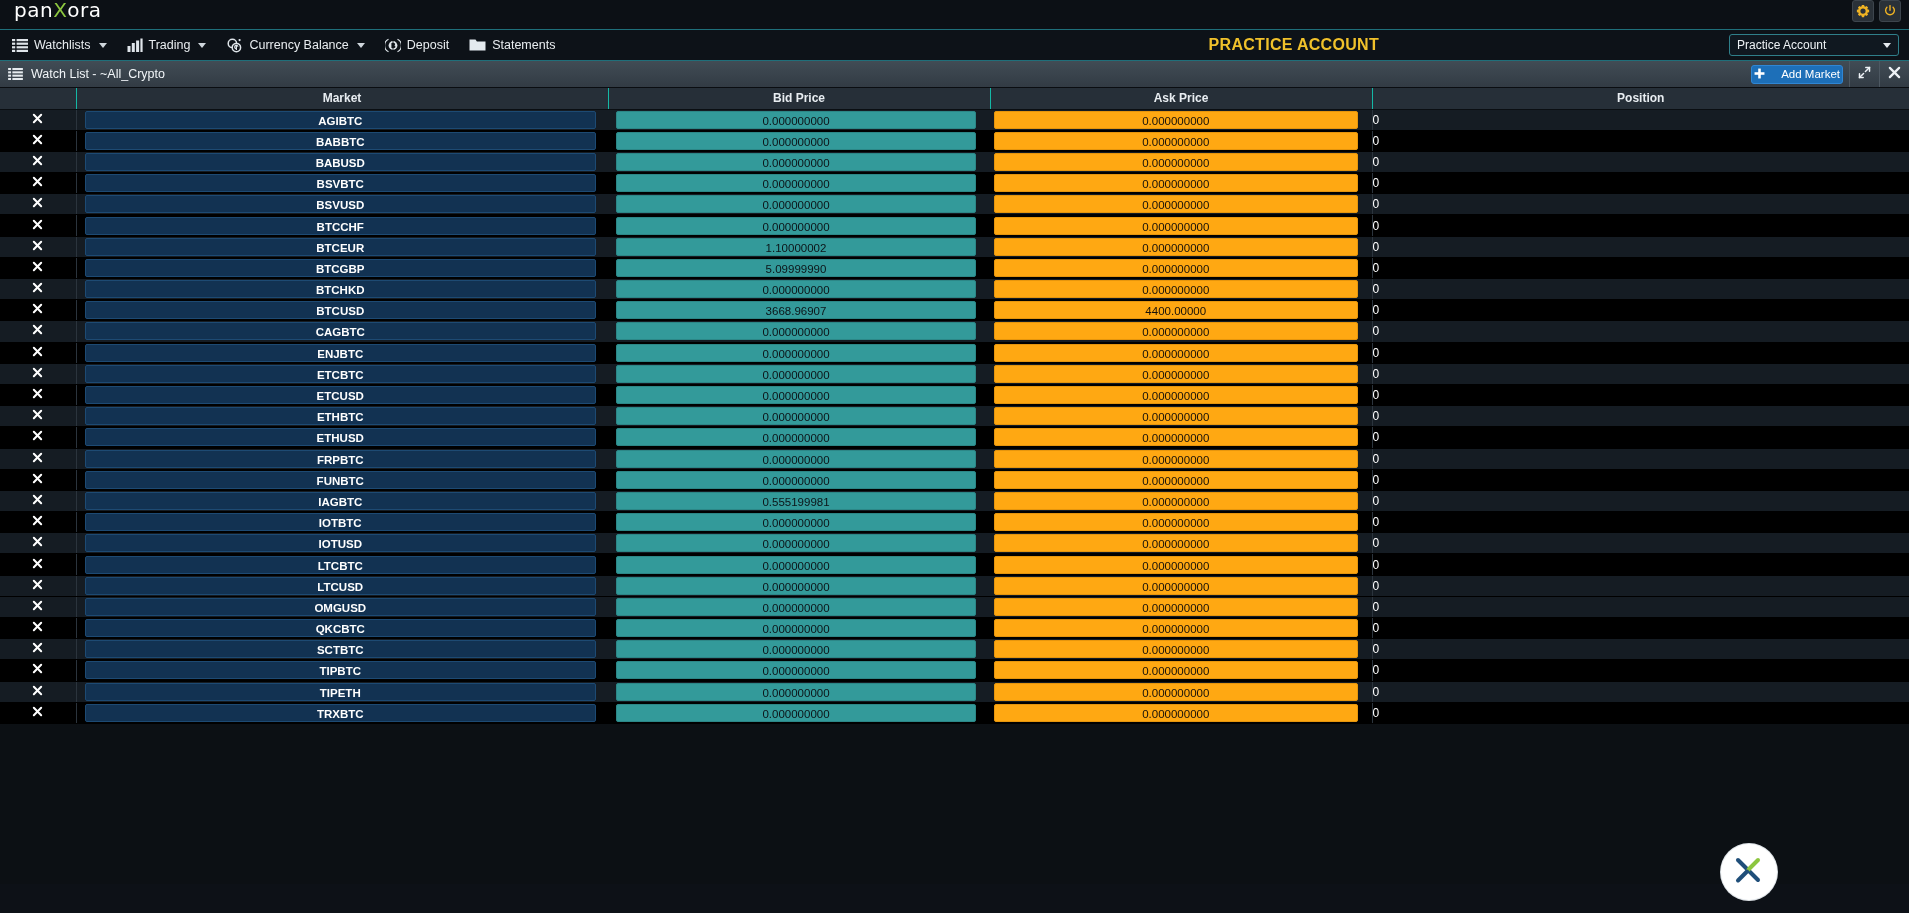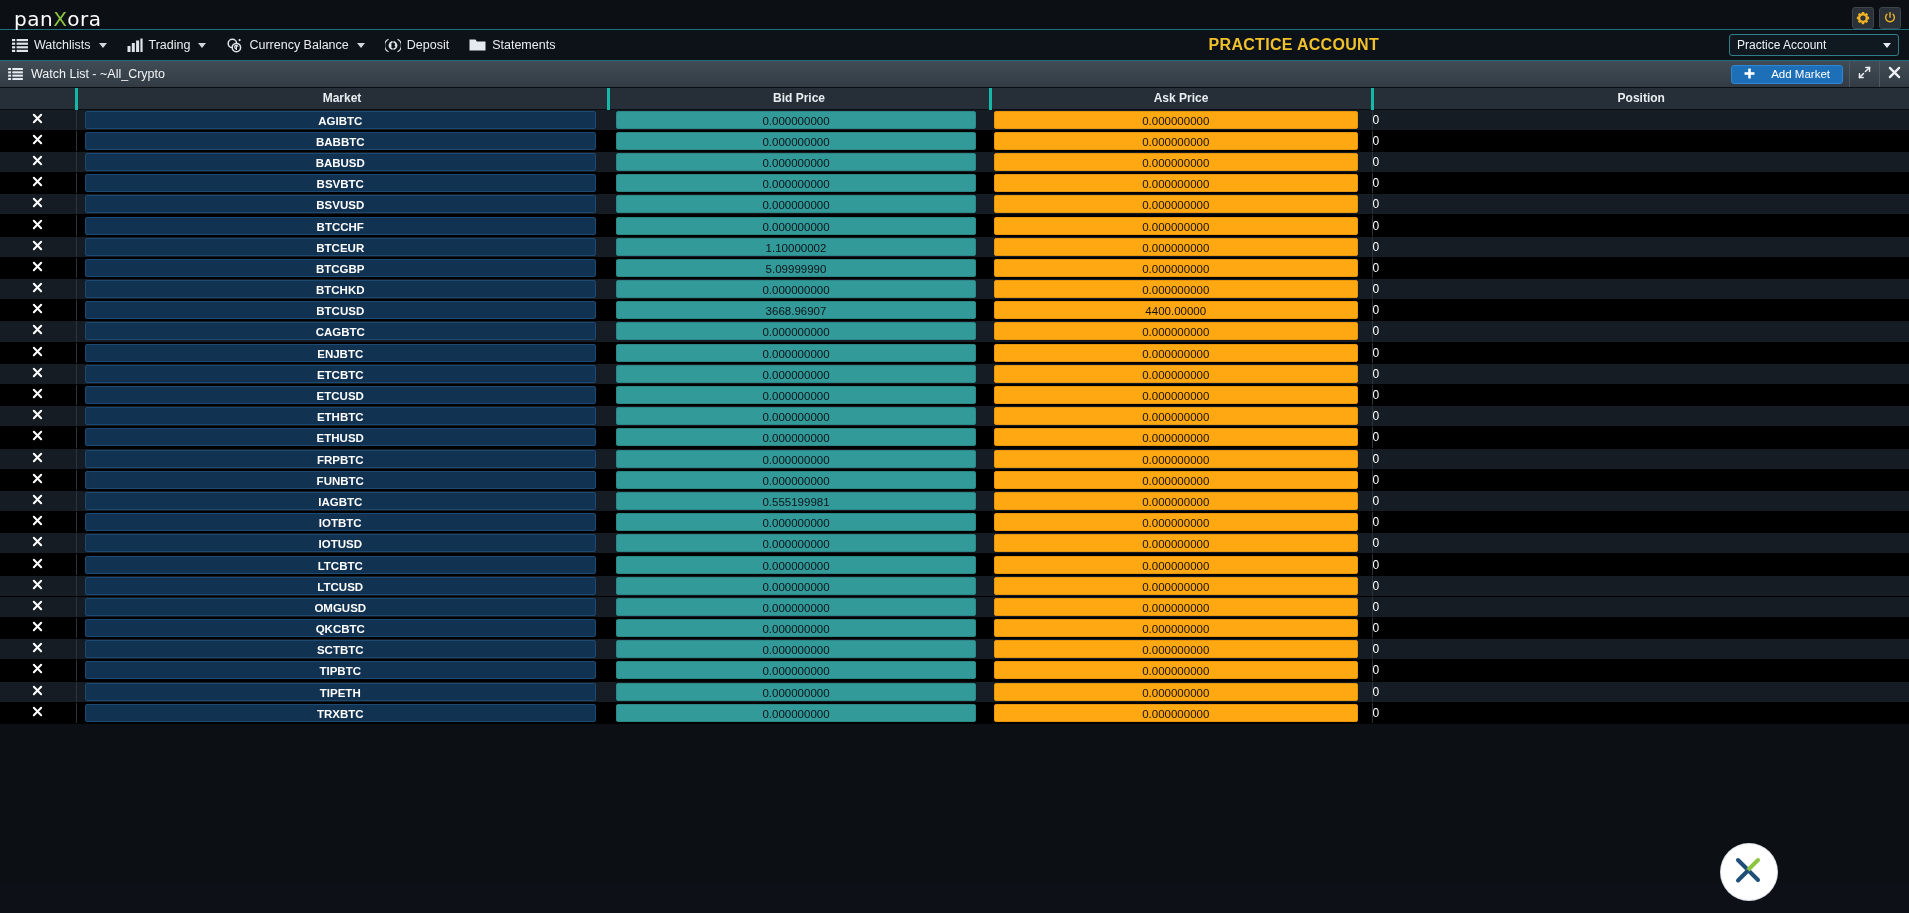--- a/index.html
+++ b/index.html
@@ -11,21 +11,21 @@
     font-family: "Liberation Sans", sans-serif;
     overflow: hidden;
   }
   body { position: relative; }
 
   
   .topbar {
     height: 30px;
     background: #0c1015;
     display: flex;
-    align-items: flex-end;
+    align-items: flex-start;
     justify-content: space-between;
     padding: 0 8px 0 14px;
     border-bottom: 1px solid #1f6f7a;
     position: relative;
   }
   .logo {
     font-family: "DejaVu Sans", sans-serif;
     font-size: 20px;
     letter-spacing: 0.5px;
     color: #ffffff;
@@ -116,42 +116,42 @@
     color: #f1f5f8; font-size: 12.5px;
   }
   .panel-actions { display: flex; align-items: center; height: 100%; }
   .add-market {
     background: #1d6fb8;
     border: 1px solid #2f86d4;
     border-radius: 3px;
     color: #fff;
     font-size: 11.5px;
     height: 19px;
-    padding: 0 12px;
+    padding: 0 2px;
     display: flex; align-items: center; gap: 16px;
     cursor: pointer;
     margin-right: 6px;
   }
   .hdr-ico {
     width: 30px; height: 100%;
     display: flex; align-items: center; justify-content: center;
     color: #eaeff3; cursor: pointer;
     border-left: 1px solid #4d5862;
   }
 
   
   .table-wrap { width: 1909px; height: 796px; overflow: hidden; position: relative; background: #0c1014; }
   table.wl { width: 1909px; border-collapse: collapse; table-layout: fixed; }
   table.wl th {
     background: #262f38;
     color: #e8edf1;
     font-size: 12px;
     font-weight: bold;
     height: 21px;
-    border-right: 3px solid #14b8a6;
+    border-right: 1px solid #14b8a6;
     border-bottom: 1px solid #0a0e12;
     text-align: center;
   }
   table.wl th.col-x { width: 76px; }
   table.wl th.col-mkt { width: 532px; }
   table.wl th.col-bid { width: 382px; }
   table.wl th.col-ask { width: 382px; }
   table.wl th.col-pos { width: 537px; border-right: none; }
 
   table.wl tr.row-a td { background: #151c23; }

